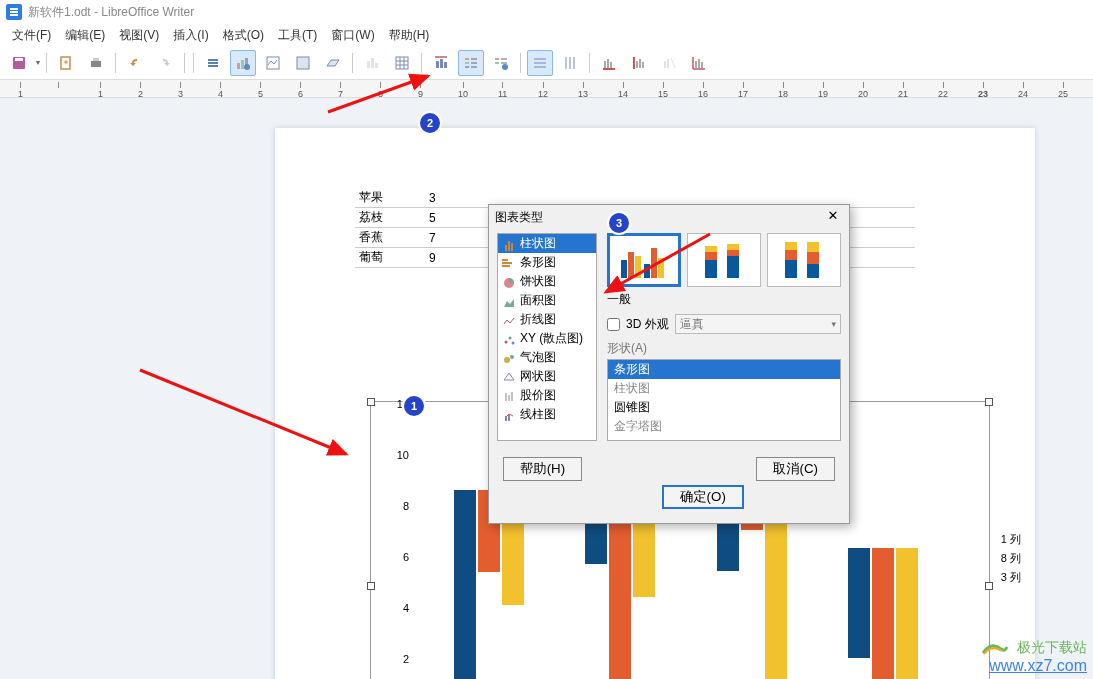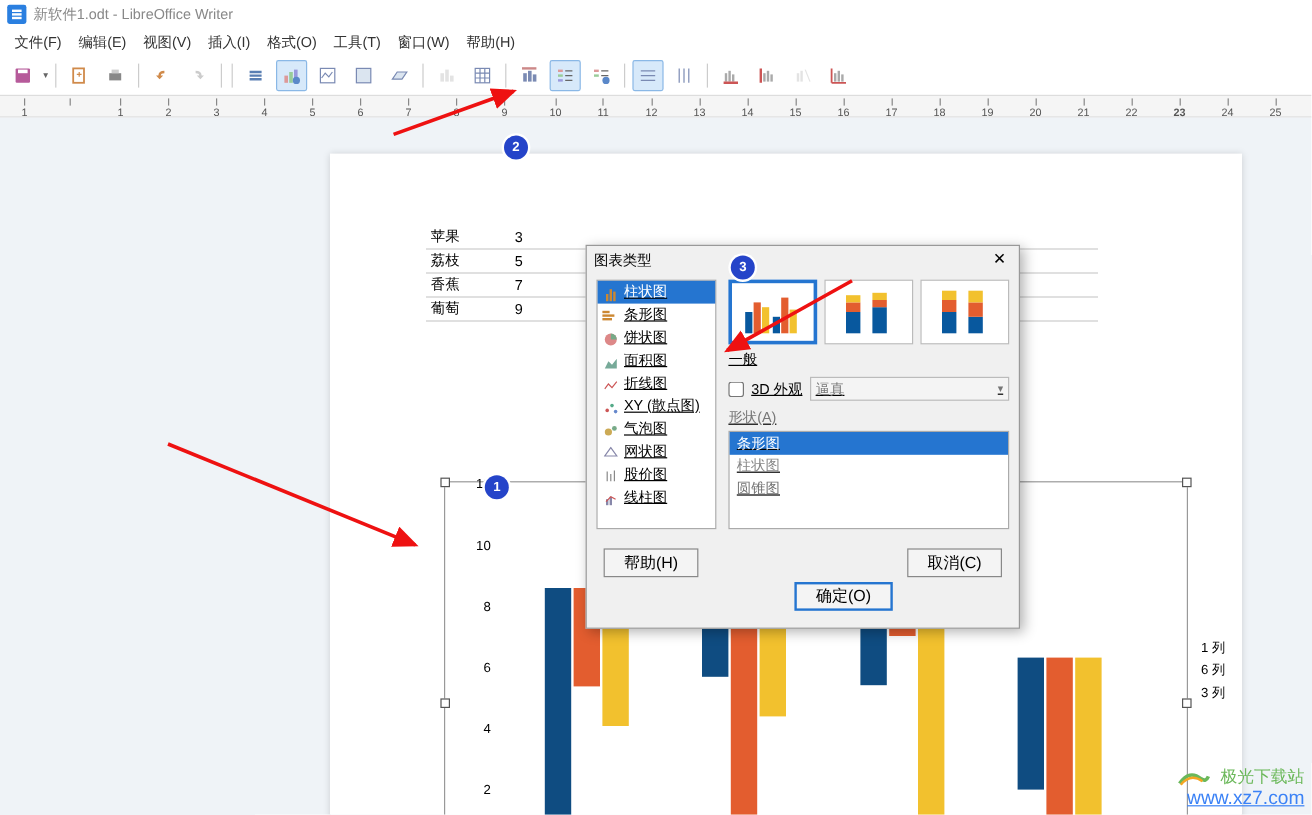--- a/index.html
+++ b/index.html
@@ -49,21 +49,21 @@
 .bar-group { position: absolute; bottom: 0; display: flex; gap: 2px; }
 .bar { width: 22px; }
 .c1{background:#0f4c81}.c2{background:#e35d2f}.c3{background:#f2c12e}
 .legend-right { position:absolute; right:-32px; top:126px; font-size:11px; }
 .legend-right div{margin:4px 0}
 
 
 .dialog { position: absolute; top: 204px; left: 488px; width: 362px; background: #f0f0f0; border: 1px solid #999; box-shadow: 3px 3px 10px rgba(0,0,0,0.3); font-size: 12px; }
 .dialog-title { height: 24px; display: flex; align-items: center; padding: 0 6px; font-size: 12px; justify-content: space-between; }
 .dialog-title .close { width: 20px; height: 18px; text-align: center; line-height: 16px; font-size: 13px; }
-.dialog-body { padding: 4px 8px 10px; display: flex; gap: 10px; text-decoration: underline; }
+.dialog-body { padding: 4px 8px 10px; display: flex; gap: 10px; }
 .type-list { width: 110px; border: 1px solid #aaa; background: #fff; }
 .type-item { display: flex; align-items: center; padding: 1px 4px; gap: 4px; height: 19px; }
 .type-item.sel { background: #2575d0; color: #fff; }
 .type-ico { width: 14px; height: 14px; display:flex; align-items:flex-end; justify-content:center; gap:1px; }
 .type-ico span{width:2px;background:#cc8833}
 .preview-col { flex: 1; }
 .preview-row { display: flex; gap: 6px; }
 .preview-box { width: 74px; height: 54px; border: 1px solid #bbb; background: #fff; display:flex; align-items:center; justify-content:center; padding:6px; }
 .preview-box.sel { border: 3px solid #2575d0; }
 .preview-label { text-align: left; margin-top: 4px; font-size: 12px; }
@@ -351,21 +351,21 @@
         </div>
         <div class="bar-group" style="left:78%">
           <div class="bar c1" style="height:110px"></div>
           <div class="bar c2" style="height:163px"></div>
           <div class="bar c3" style="height:174px"></div>
         </div>
       </div>
 
       <div class="legend-right">
         <div>1 列</div>
-        <div>6 列</div>
+        <div>8 列</div>
         <div>3 列</div>
       </div>
     </div>
   </div>
 </div>
 
 <div class="dialog">
   <div class="dialog-title">
     <span>图表类型</span>
     <span class="close">✕</span>
@@ -498,21 +498,22 @@
         <span>3D 外观</span>
         <div class="combo">
             <span>逼真</span>
             <span style="font-size:9px">▾</span>
           </div>
       </div>
       <div class="shape-label">形状(A)</div>
       <div class="shape-list">
         <div class="shape-item sel">条形图</div>
         <div class="shape-item" style="color:#888">柱状图</div>
-        <div class="shape-item" style="color:#737373">圆锥图</div>
+        <div class="shape-item" style="color:#000000">圆锥图</div>
+        <div class="shape-item" style="color:#888">金字塔图</div>
       </div>
     </div>
   </div>
   <div class="dialog-buttons">
     <button class="dlg-btn">帮助(H)</button>
     <div style="display:flex;gap:12px">
       <button class="dlg-btn primary">确定(O)</button>
       <button class="dlg-btn">取消(C)</button>
     </div>
   </div>

